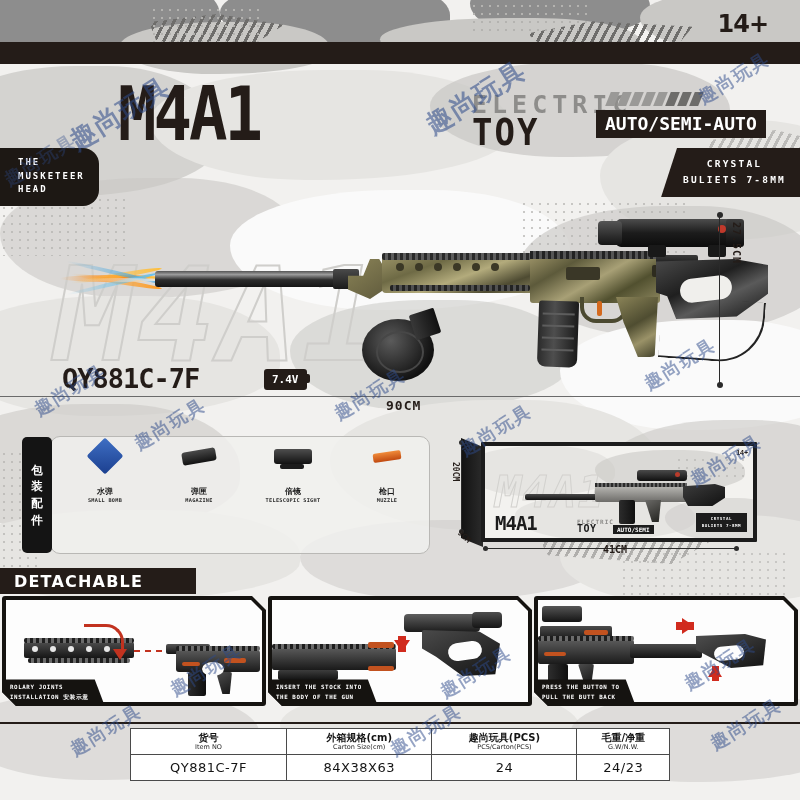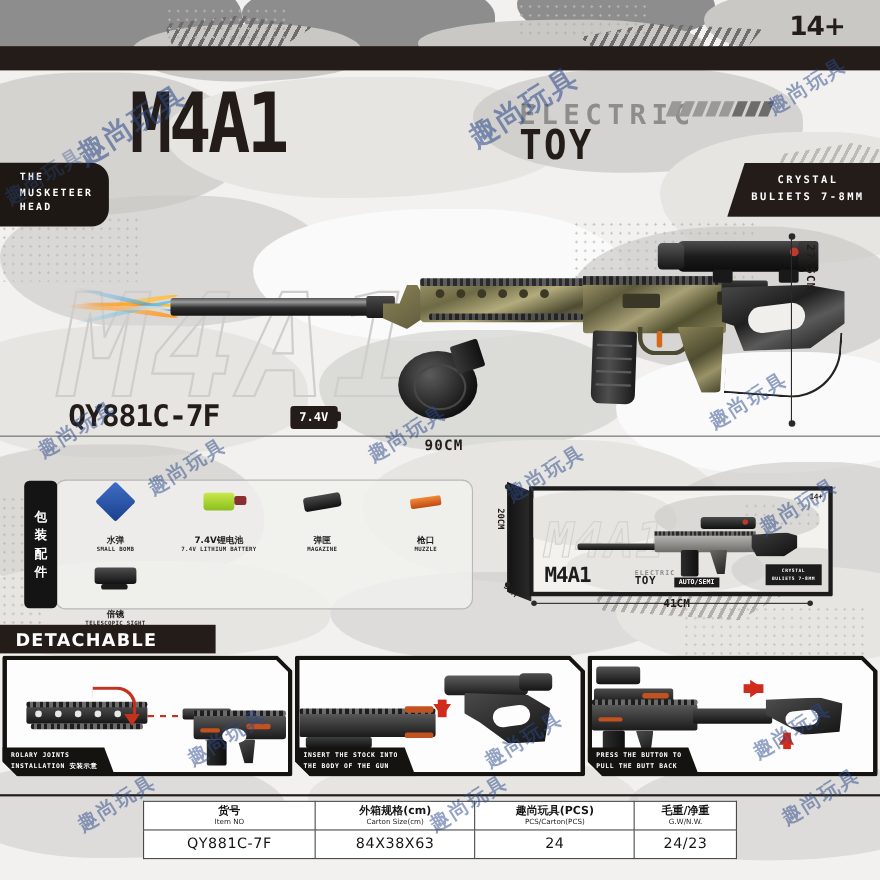--- a/index.html
+++ b/index.html
@@ -471,20 +471,21 @@
   <div class="stripes-deco">
     <i></i>
       <i></i>
       <i></i>
       <i></i>
       <i></i>
       <i></i>
       <i></i>
       <i></i>
   </div>
+  <div class="auto-badge">AUTO/SEMI-AUTO</div>
 
   <div class="musketeer-tag">
     <div>THE</div>
     <div>MUSKETEER</div>
     <div>HEAD</div>
   </div>
   <div class="crystal-tag">
     <div>CRYSTAL</div>
     <div>BULIETS 7-8MM</div>
   </div>
@@ -559,45 +560,38 @@
   <div class="acc-grid">
     <div class="acc-cell">
       <div class="acc-art">
           <div class="art-bomb"></div>
         </div>
       <div class="acc-cn">水弹</div>
       <div class="acc-en">SMALL BOMB</div>
     </div>
     <div class="acc-cell">
       <div class="acc-art">
-          <div class="art-batt"></div>
-        </div>
-      <div class="acc-cn">7.4V锂电池</div>
-      <div class="acc-en">7.4V LITHIUM BATTERY</div>
-    </div>
-    <div class="acc-cell">
-      <div class="acc-art">
           <div class="art-mag"></div>
         </div>
       <div class="acc-cn">弹匣</div>
       <div class="acc-en">MAGAZINE</div>
+    </div>
+    <div class="acc-cell">
+      <div class="acc-art">
+          <div class="art-scope"></div>
+        </div>
+      <div class="acc-cn">倍镜</div>
+      <div class="acc-en">TELESCOPIC SIGHT</div>
     </div>
     <div class="acc-cell">
       <div class="acc-art">
           <div class="art-muzzle"></div>
         </div>
       <div class="acc-cn">枪口</div>
       <div class="acc-en">MUZZLE</div>
-    </div>
-    <div class="acc-cell">
-      <div class="acc-art">
-          <div class="art-scope"></div>
-        </div>
-      <div class="acc-cn">倍镜</div>
-      <div class="acc-en">TELESCOPIC SIGHT</div>
     </div>
   </div>
 
   <div class="box-area">
     <div class="box-side"></div>
     <div class="box-front">
       <div class="box-inner">
         <div class="box-inner-camo">
           <div class="blob c-lite" style="left:-20px;top:0;width:150px;height:50px;"></div>
           <div class="blob c-mid" style="left:110px;top:4px;width:150px;height:42px;opacity:.6;"></div>

